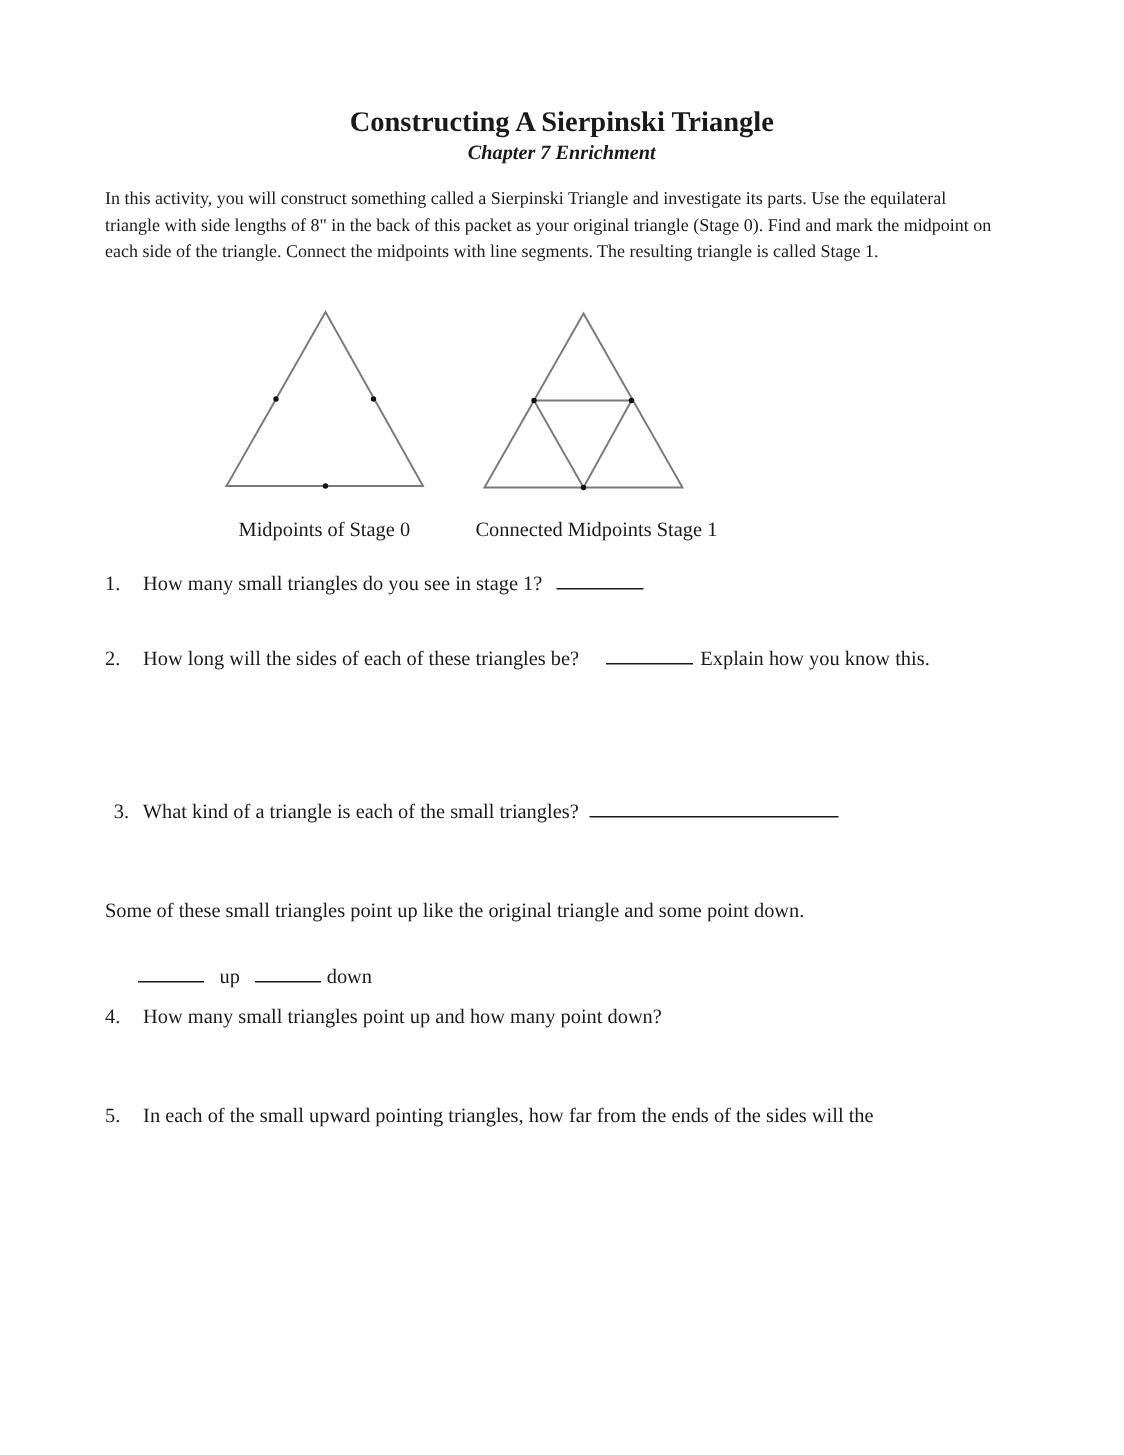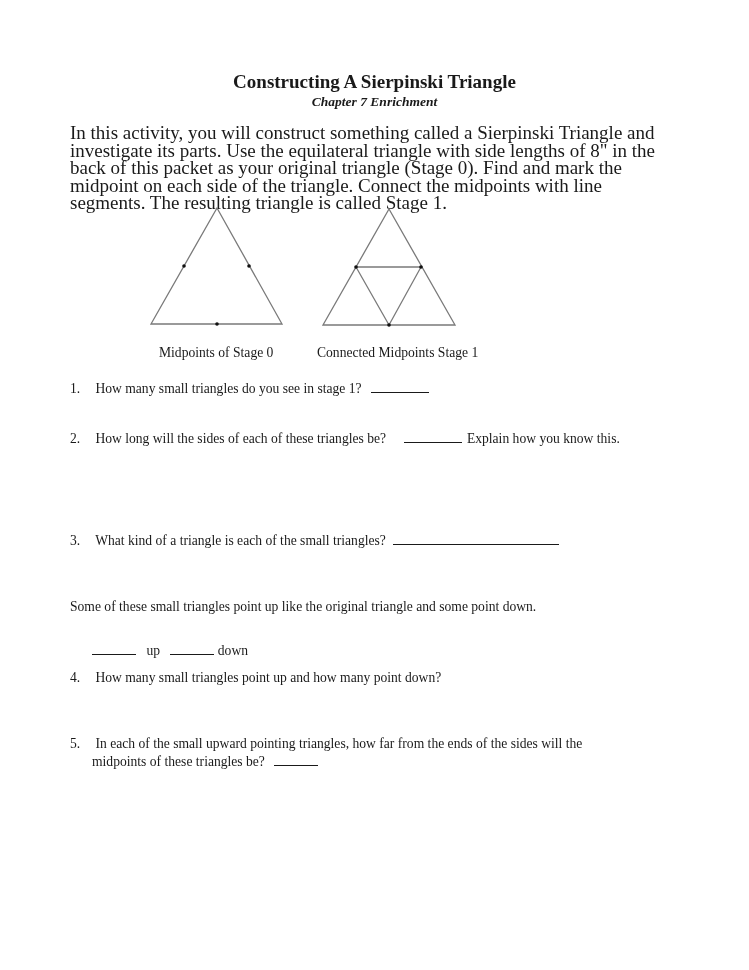--- a/index.html
+++ b/index.html
@@ -34,21 +34,21 @@
       font-weight: bold;
       font-size: 13.5px;
       line-height: 16px;
       font-style: italic;
     }
     .intro {
       position: absolute;
       left: 70px;
       top: 124px;
       width: 600px;
-      font-size: 19px;
+      font-size: 12px;
       line-height: 17.6px;
       margin: 0;
     }
     .figure {
       position: absolute;
       left: 0;
       top: 0;
       width: 749px;
       height: 360px;
       pointer-events: none;
@@ -76,21 +76,21 @@
       width: 22px;
     }
     .blank {
       display: inline-block;
       border-bottom: 1px solid #1a1a1a;
       height: 12px;
       vertical-align: baseline;
     }
     .q1 { top: 380px; }
     .q2 { top: 430px; }
-    .q3 { top: 532px; }
+    .q3 { top: 532px; text-align: center; }
     .note { position: absolute; left: 70px; top: 598px; font-size: 13.6px; line-height: 17.6px; white-space: nowrap; }
     .q4 { top: 669px; }
     .q4-answers { position: absolute; left: 92px; top: 642px; font-size: 13.6px; line-height: 17.6px; white-space: nowrap; }
     .q5 { top: 735px; }
     .q5 .cont { display: block; padding-left: 22px; }
   </style>
 </head>
 <body>
 
 <div class="page-title">Constructing A Sierpinski Triangle</div>
@@ -145,17 +145,13 @@
 <div class="q4-answers">
   <span class="blank" style="width:44px;"></span>
   <span style="margin-left:7px;">up</span>
   <span class="blank" style="width:44px; margin-left:7px;"></span>
   <span>down</span>
 </div>
 
 <div class="q q5">
   <span class="num">5.</span>
   <span>In each of the small upward pointing triangles, how far from the ends of the sides will the</span>
-  <span class="cont">
-    <span>midpoints of these triangles be?</span>
-    <span class="blank" style="width:44px; margin-left:6px;"></span>
-  </span>
 </div>
 
 </body></html>

